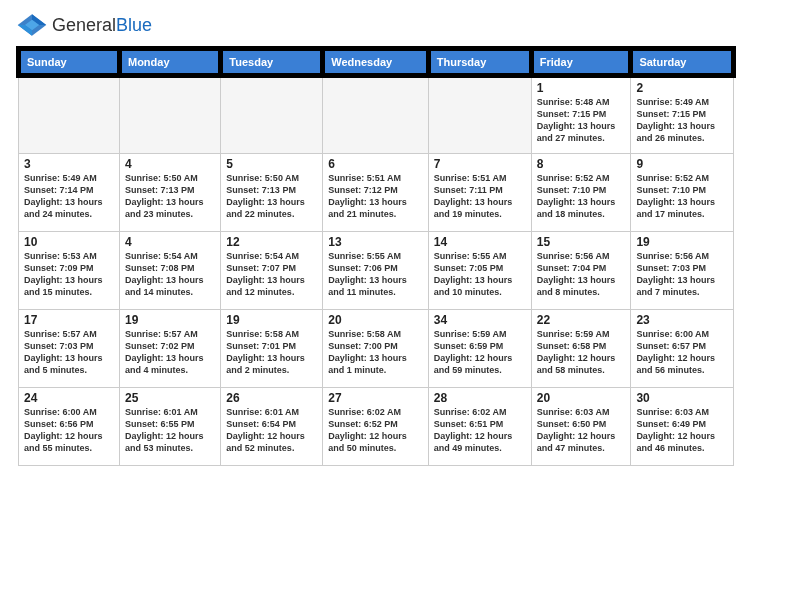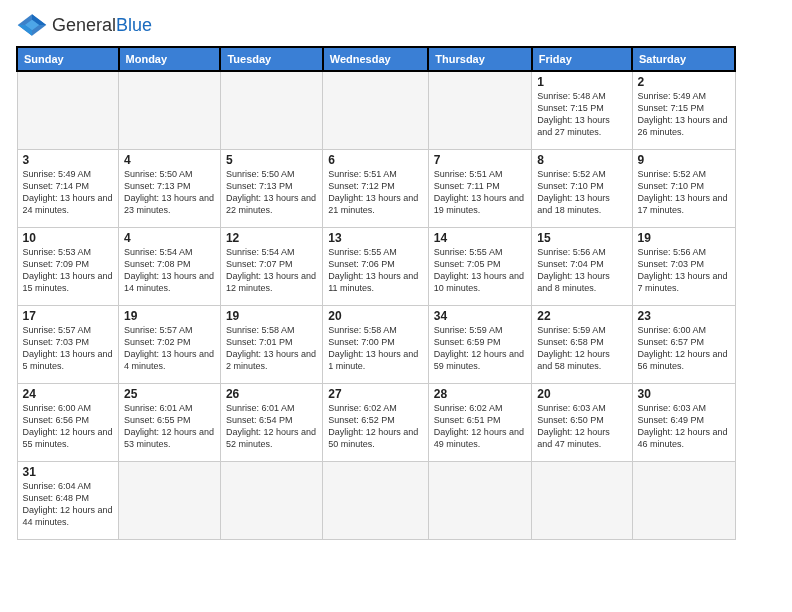--- a/index.html
+++ b/index.html
@@ -55,21 +55,21 @@
       border-collapse: collapse;
       font-size: 9.5px;
     }
     .calendar thead th {
       background: #3a7fd5;
       color: #fff;
       text-align: left;
       padding: 5px 6px;
       font-size: 11px;
       font-weight: bold;
-      border: 2px solid #000000;
+      border: 5px solid #000000;
     }
     .calendar tbody td {
       border: 1px solid #ccc;
       vertical-align: top;
       padding: 3px 5px;
       width: 113px;
       min-height: 80px;
       height: 78px;
       background: #fff;
     }
@@ -80,20 +80,21 @@
       font-size: 12px;
       font-weight: bold;
       color: #222;
       display: block;
       margin-bottom: 1px;
     }
     .day-info {
       color: #333;
       font-size: 9px;
       line-height: 1.35;
+      font-weight: bold;
     }
     .last-row td {
       height: 60px;
     }
   </style>
 </head>
 <body>
 
 <div class="page">
   <div class="header">
@@ -255,27 +256,15 @@
           </td>
           <td>
             <span class="day-number">20</span>
             <div class="day-info">Sunrise: 6:03 AM<br>Sunset: 6:50 PM<br>Daylight: 12 hours and 47 minutes.</div>
           </td>
           <td>
             <span class="day-number">30</span>
             <div class="day-info">Sunrise: 6:03 AM<br>Sunset: 6:49 PM<br>Daylight: 12 hours and 46 minutes.</div>
           </td>
         </tr>
-        <tr class="last-row">
-          <td>
-            <span class="day-number">31</span>
-            <div class="day-info">Sunrise: 6:04 AM<br>Sunset: 6:48 PM<br>Daylight: 12 hours and 44 minutes.</div>
-          </td>
-          <td class="empty"></td>
-          <td class="empty"></td>
-          <td class="empty"></td>
-          <td class="empty"></td>
-          <td class="empty"></td>
-          <td class="empty"></td>
-        </tr>
       </tbody>
   </table>
 </div>
 
 </body></html>

